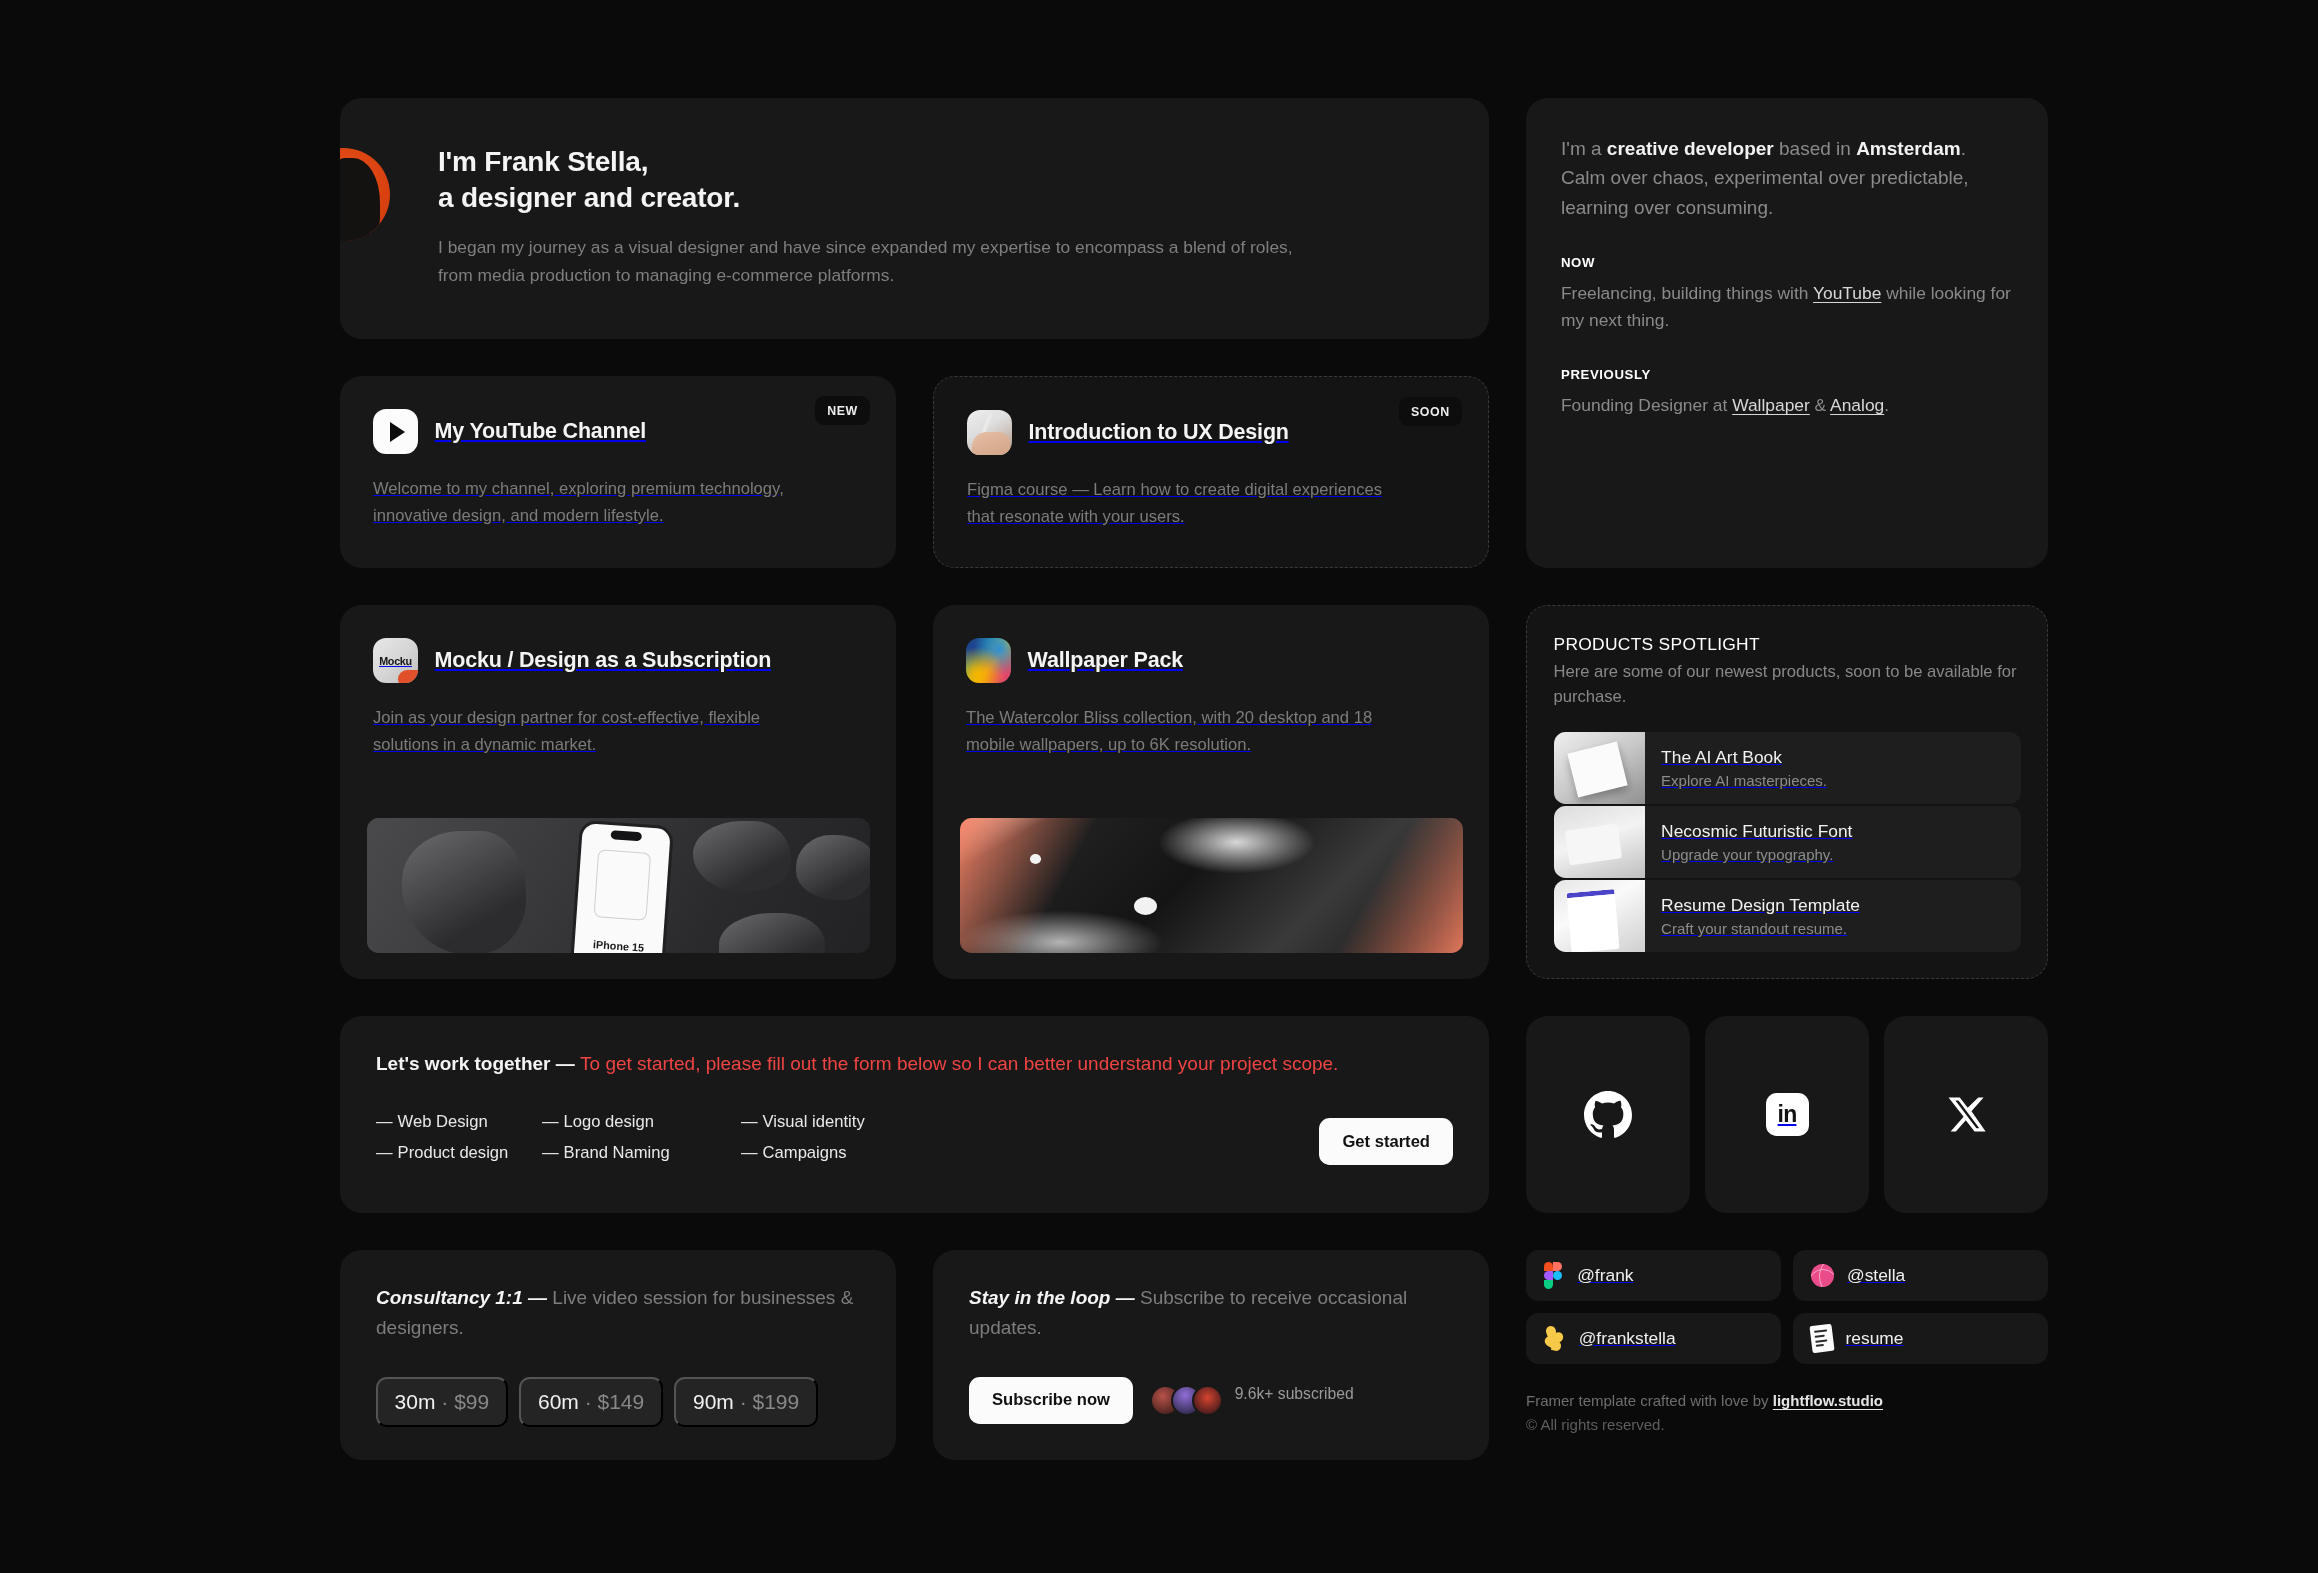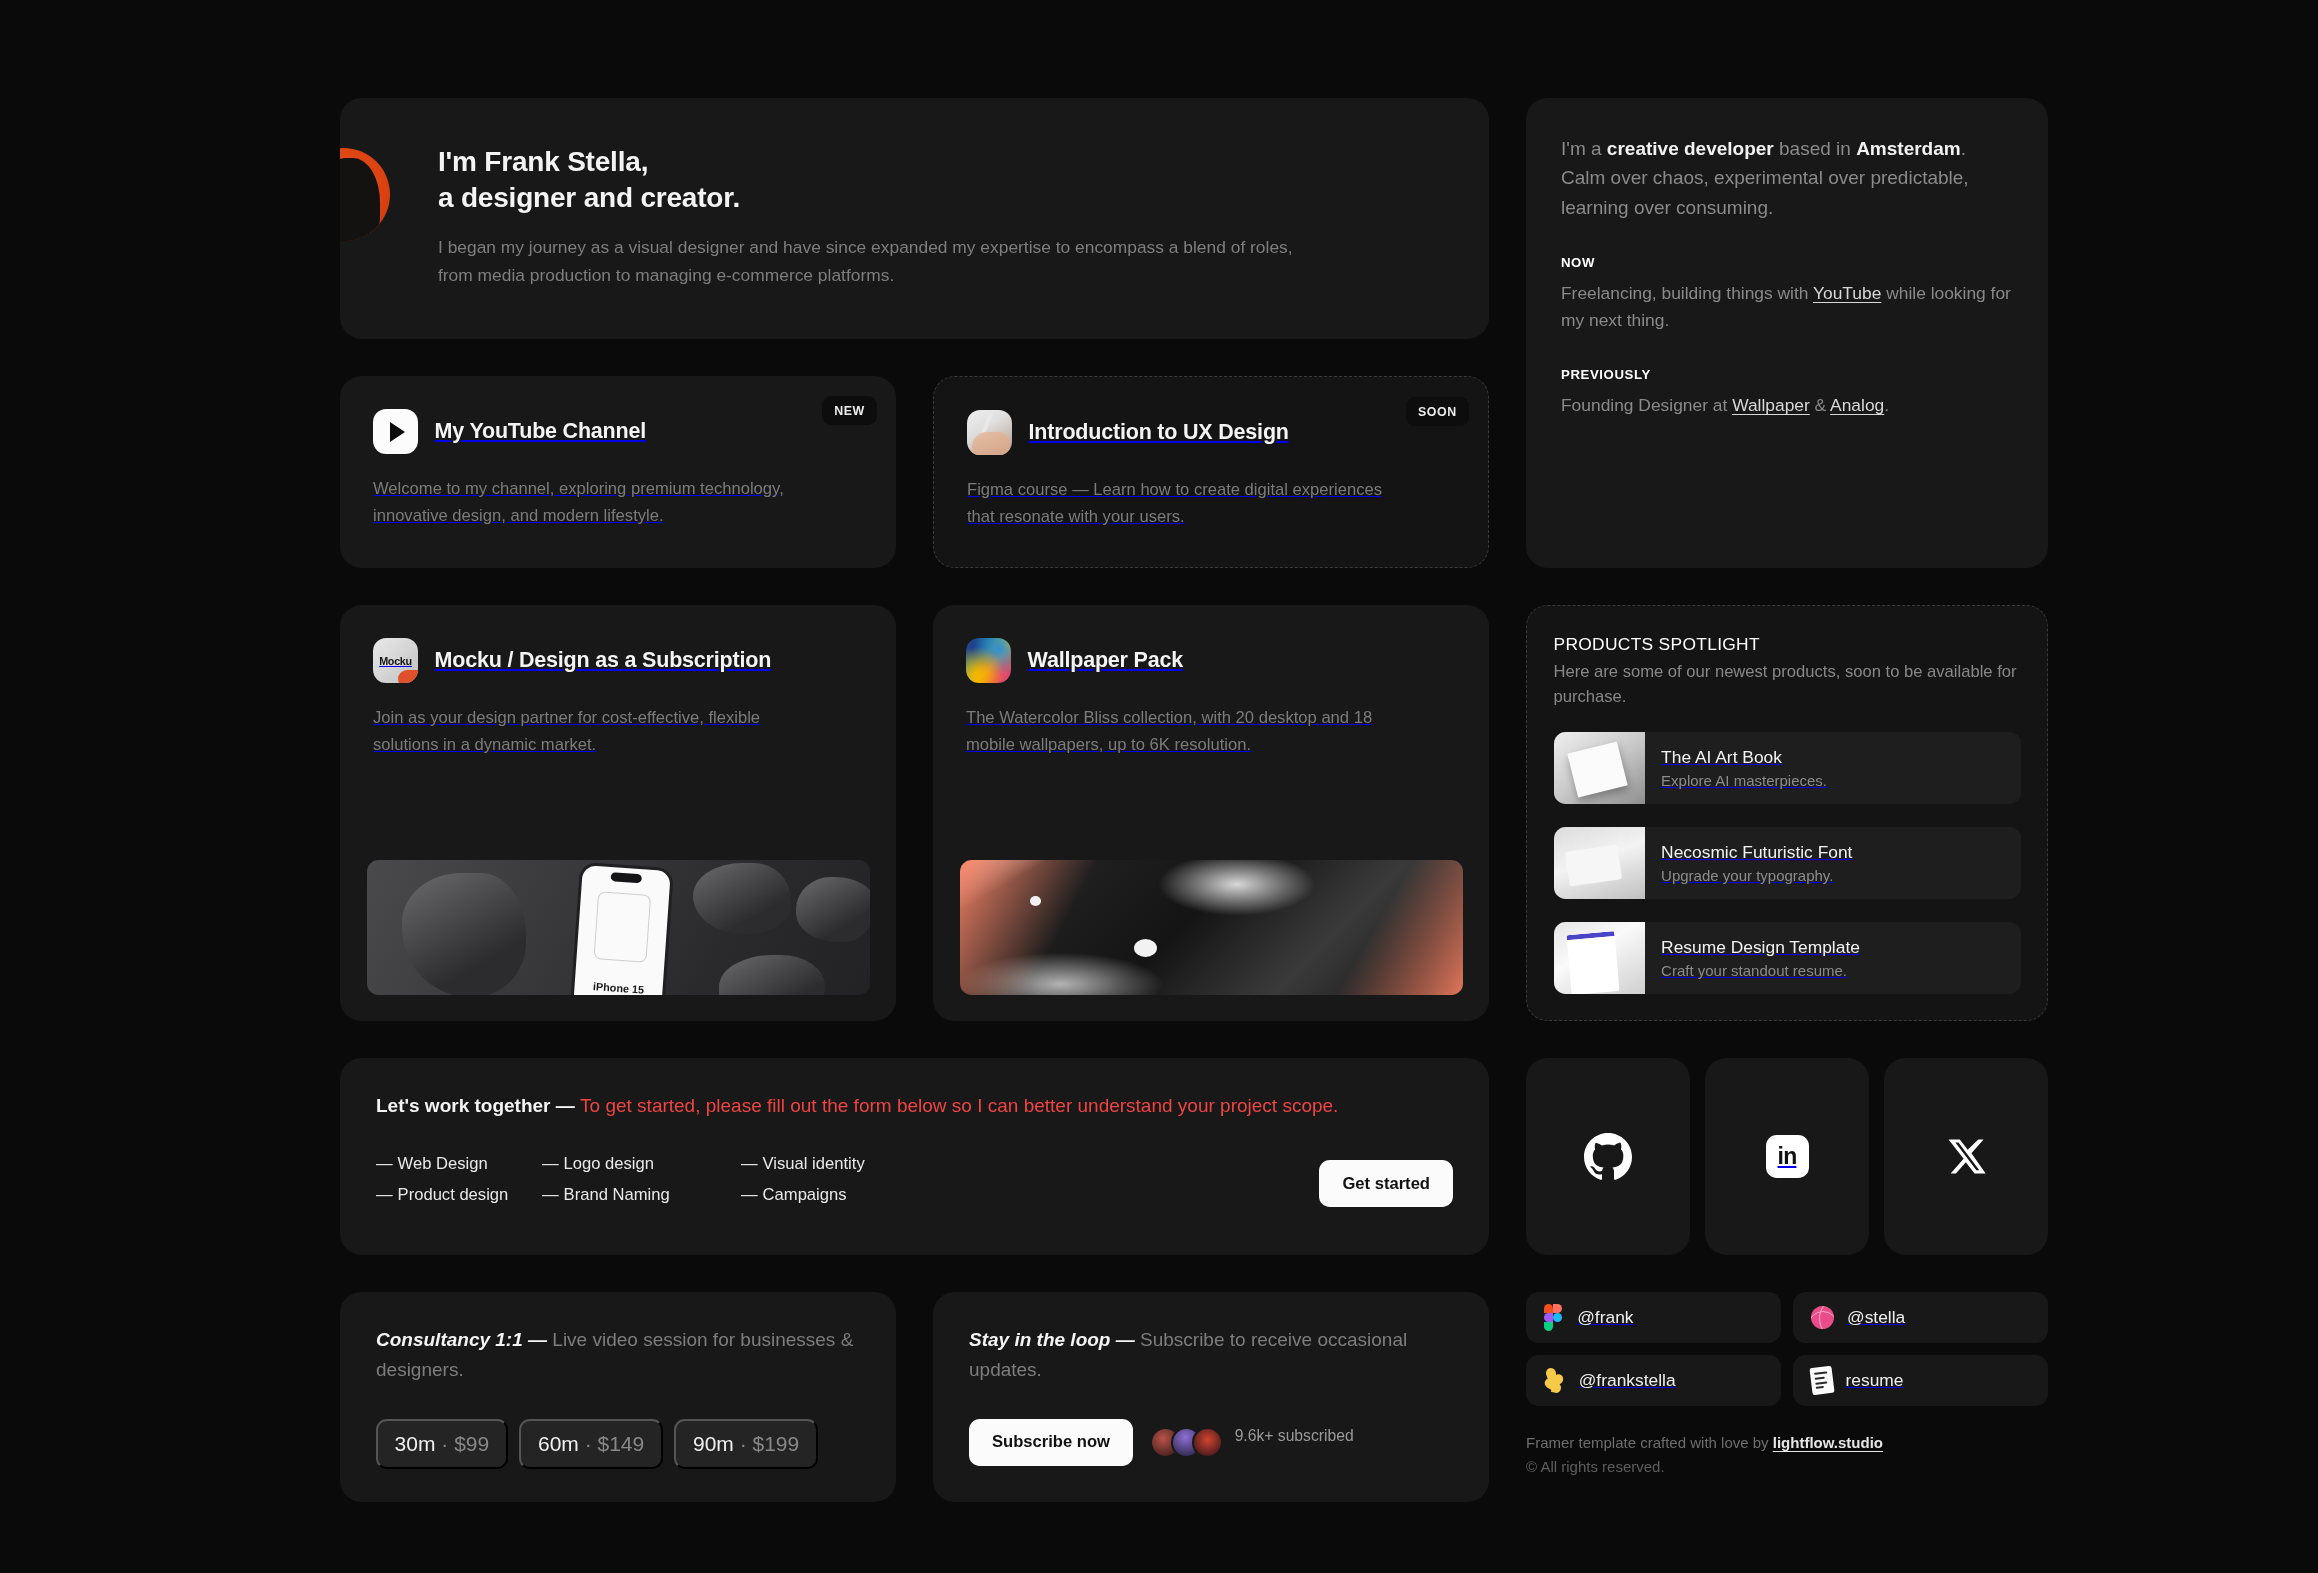--- a/index.html
+++ b/index.html
@@ -121,21 +121,21 @@
   }
   .lc-desc {
     margin-top: 21.5px;
     font-size: 16.6px;
     line-height: 1.62;
     color: #7c7c7c;
     max-width: 422px;
   }
   .badge {
     position: absolute;
-    right: 19px; top: 20px;
+    right: 26px; top: 20px;
     background: #0d0d0d;
     color: #ededed;
     font-size: 12.4px;
     font-weight: 700;
     letter-spacing: 0.5px;
     padding: 7.5px 12.4px;
     border-radius: 9px;
   }
 
   
@@ -259,21 +259,21 @@
     grid-column: 3;
     grid-row: 3;
     padding: 28px 26.5px 26.5px 26.5px;
   }
   .sp-title {
     font-size: 17.4px; font-weight: 500; color: #ffffff; letter-spacing: 0.3px;
   }
   .sp-sub {
     margin-top: 5px; font-size: 16.6px; line-height: 1.5; color: #888888;
   }
-  .sp-list { margin-top: 21.5px; display: flex; flex-direction: column; gap: 23px; }
+  .sp-list { margin-top: 21.5px; display: flex; flex-direction: column; gap: 2px; }
   .sp-item {
     display: flex; align-items: stretch; gap: 0;
     background: #1e1e1e; border-radius: 11.6px; overflow: hidden;
   }
   .sp-thumb { width: 91px; flex: 0 0 91px; }
   .sp-t1 { background: linear-gradient(145deg,#efefef 0%, #c9c9c9 50%, #8f8f8f 100%); position: relative; }
   .sp-t1::after {
     content: ""; position: absolute; left: 18px; top: 15px;
     width: 51px; height: 45px; background: #fbfbfb; transform: rotate(-14deg);
     box-shadow: 0 5px 8.3px rgba(0,0,0,0.3);

